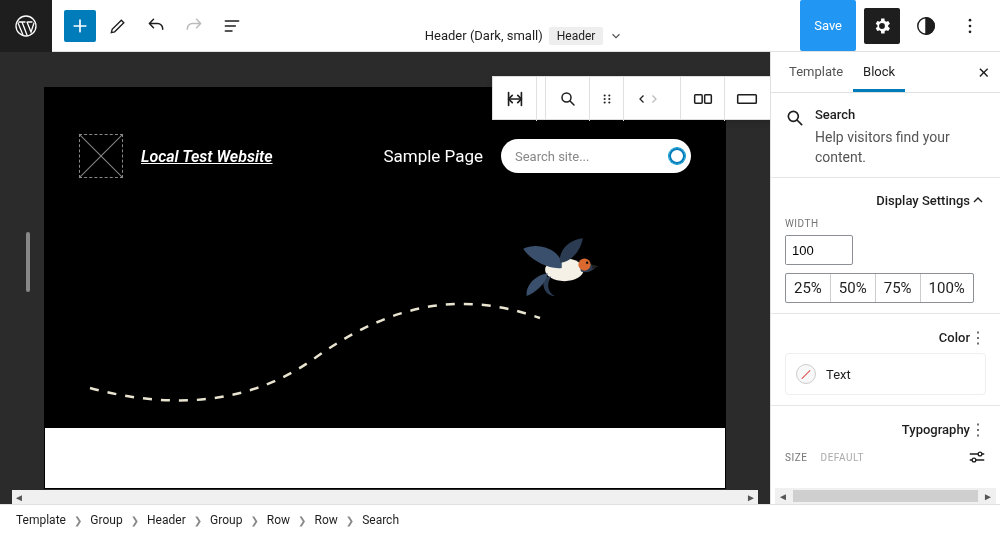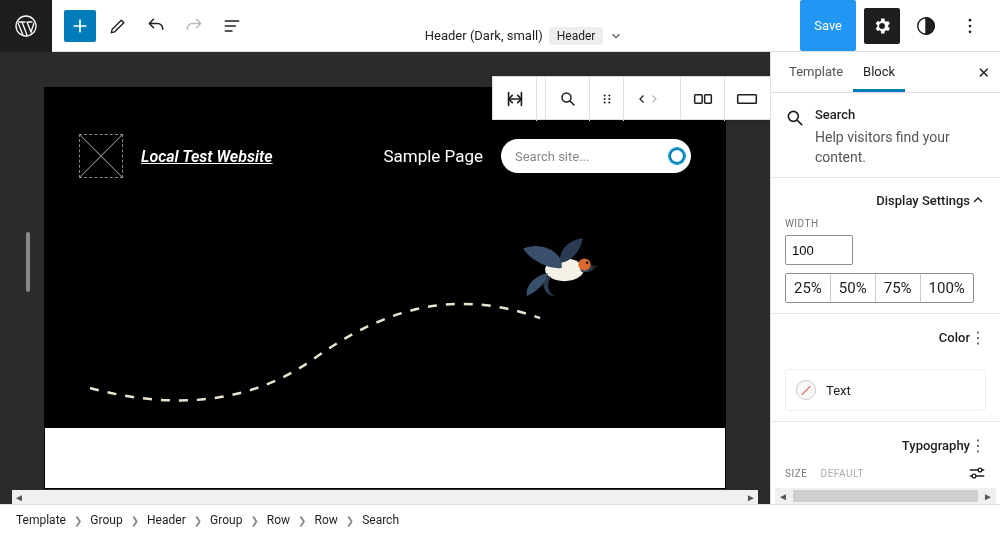--- a/index.html
+++ b/index.html
@@ -53,21 +53,21 @@
   .blockrow { display:flex; align-items:flex-start; gap:10px; }
   .blockrow .bicon { width:22px; height:22px; display:flex; align-items:center; justify-content:center; }
   .fieldlabel { font-size:10px; letter-spacing:.5px; color:#757575; text-transform:uppercase; margin:10px 0 6px; }
   .width-input { display:flex; width:68px; border:1px solid #8c8f94; border-radius:2px; overflow:hidden; height:30px;gap:40px; }
   .width-input input { width:40px; border:none; padding:0 6px; font-size:13px; outline:none; }
   .width-input .unit { width:28px; background:#f0f0f1; display:flex; align-items:center; justify-content:center; font-size:11px; color:#555; border-left:1px solid #ddd;}
   .pct-row { display:flex; margin-top:8px; border:1px solid #8c8f94; border-radius:2px; overflow:hidden; width:max-content;}
   .pct-row .pct { padding:5px 8px; font-size:15px; border-right:1px solid #ccc; cursor:pointer;}
   .pct-row .pct:last-child{ border-right:none;}
   .colorrow { display:flex; align-items:center; gap:10px; padding:10px 0; border:1px solid #eee; border-radius:2px; margin-top:8px; padding-left:10px; cursor:pointer;}
-  .colorwrap { border:1px solid #eee; border-radius:4px; margin-top:22px; }
+  .colorwrap { border:1px solid #eee; border-radius:4px; margin-top:6px; }
   .colorwrap .colorrow { border:none; border-bottom:1px solid #eee; margin:0; border-radius:0;}
   .colorwrap .colorrow:last-child { border-bottom:none;}
   .swatch { width:20px; height:20px; border-radius:50%; border:1px solid #ccc; background:#f8f8f8; position:relative;}
   .swatch::after{content:""; position:absolute; left:3px; right:3px; top:50%; height:1px; background:#d33; transform:rotate(-45deg);}
   .kebab { font-size:16px; color:#555; cursor:pointer; }
   .sb-scroll { position:absolute; bottom:0; left:4px; right:4px; height:16px; background:#f0f0f0; display:flex; align-items:center; }
   .sb-scroll .arrow{ width:16px; text-align:center; font-size:10px; color:#555; cursor:pointer;}
   .sb-scroll .thumb{ flex:1; height:12px; margin:0 2px; background:#cfcfcf; }
   .breadcrumb { height:31px; border-top:1px solid #e0e0e0; display:flex; align-items:center; gap:8px; padding:0 16px; font-size:12px; color:#1e1e1e; background:#fff;}
   .breadcrumb .sep{ color:#888; font-size:10px;}

